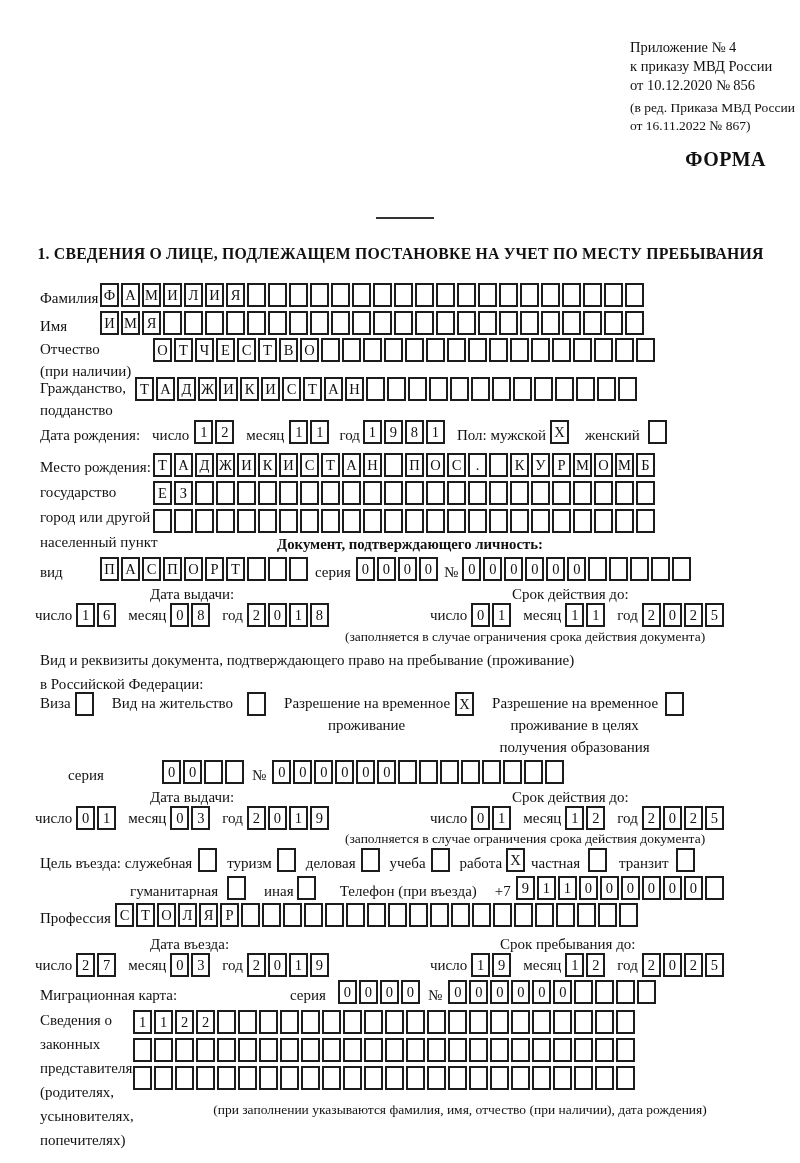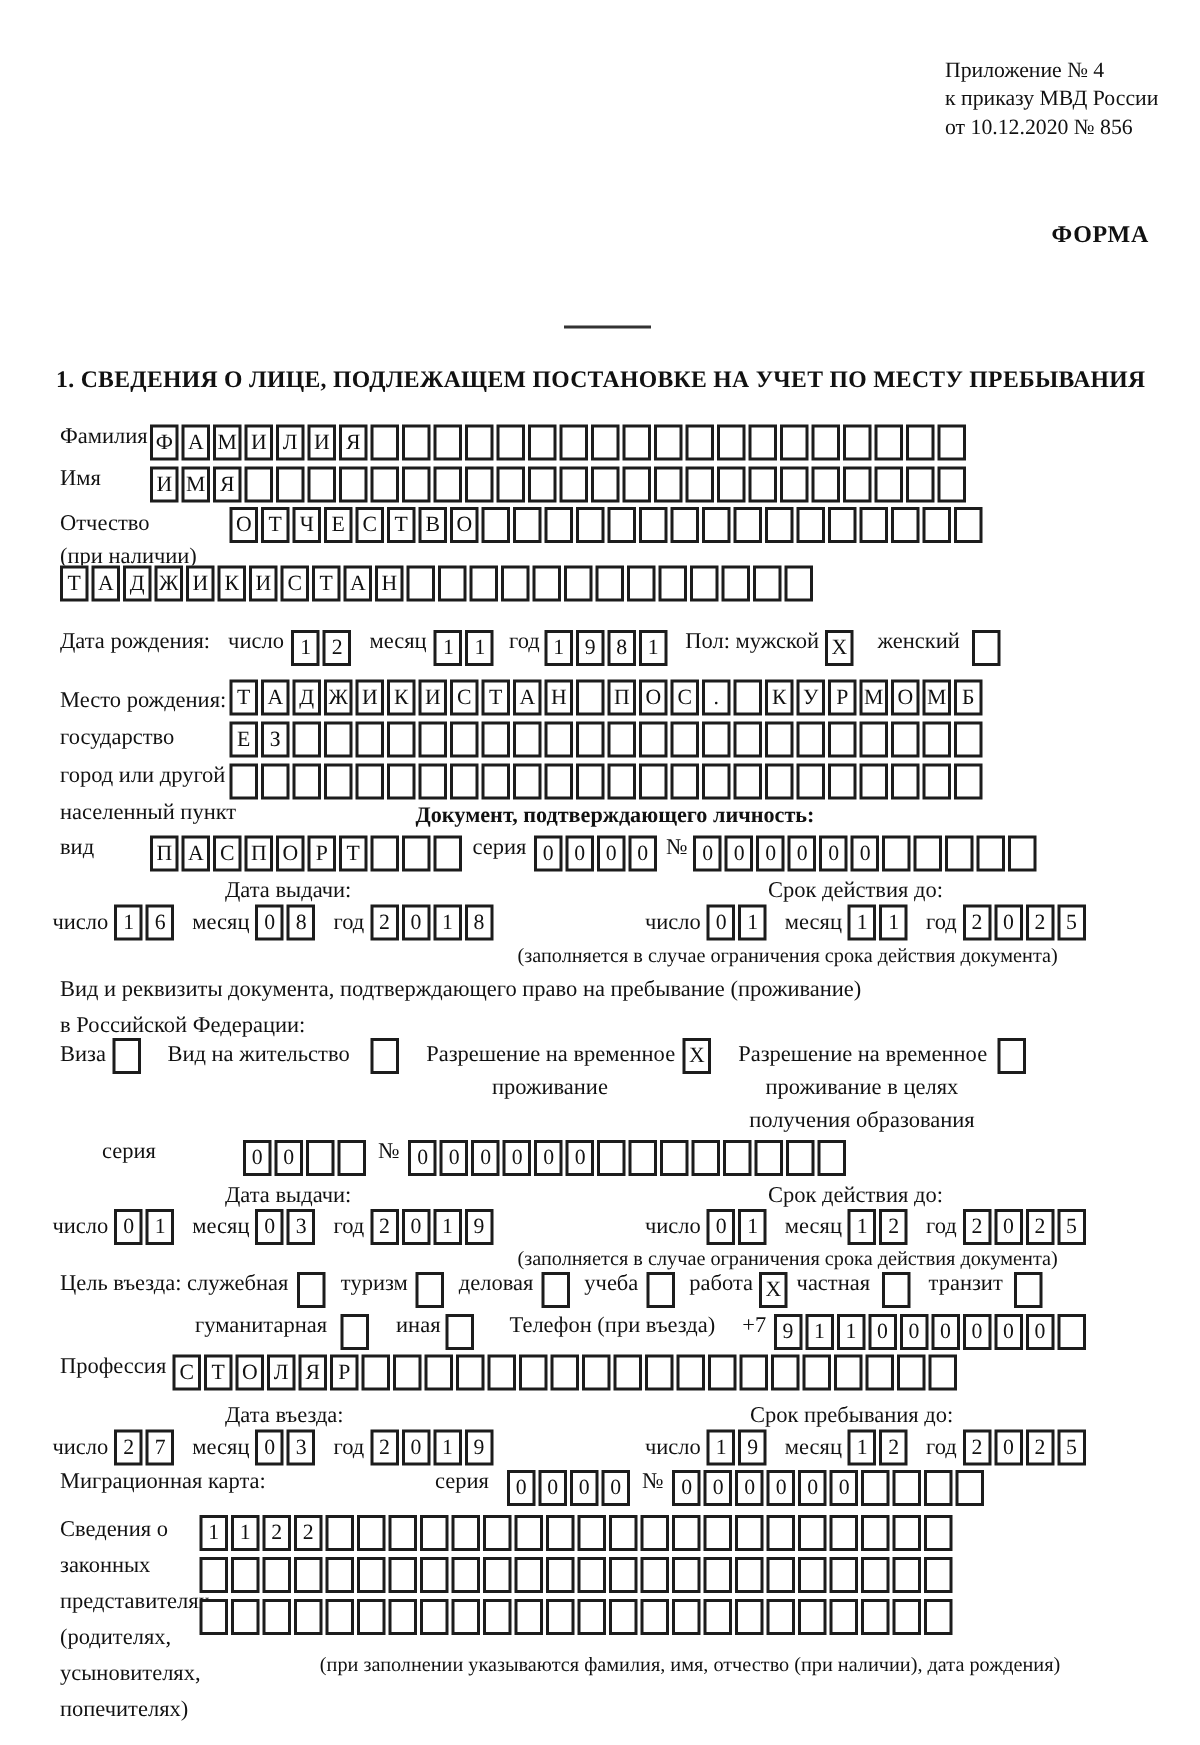--- a/index.html
+++ b/index.html
@@ -2,52 +2,56 @@
 <html><head>
 <meta charset="utf-8">
 <style>
   * { box-sizing: border-box; }
   html,body { margin:0; padding:0; background:#ffffff; }
   .page {
     position:relative; width:800px; height:1163px; background:#fff;
     font-family:"Liberation Serif","DejaVu Serif",serif; color:#111; overflow:hidden;
   }
   .abs { position:absolute; }
-  .row { position:absolute; display:flex; align-items:flex-start; white-space:nowrap; }
+  .row { position:absolute; display:flex; align-items:flex-end; white-space:nowrap; }
   .row-top { position:absolute; display:flex; align-items:flex-start; white-space:nowrap; }
   .lbl { font-size:15px; color:#111; }
   .cells { display:inline-flex; flex:none; }
   .cell {
     flex:none; width:19px; height:24px; border:2px solid #1c1c1c; margin-right:2px;
     display:inline-flex; align-items:center; justify-content:center;
     font-size:14.5px; background:#fff; color:#111;
   }
   .meta { font-size:14.5px; line-height:19px; }
   .meta-sub { font-size:13.5px; line-height:18px; margin-top:4px; }
-  .forma { font-size:16px; font-weight:bold; letter-spacing:0.5px; }
+  .forma { font-size:20px; font-weight:bold; letter-spacing:0.5px; }
   .title-line { width:100%; text-align:center; font-weight:bold; font-size:17px; }
   .sec-heading { width:735px; text-align:center; font-weight:bold; font-size:15.8px; letter-spacing:0.2px; }
   .doc-heading { width:700px; text-align:center; font-weight:bold; font-size:14.8px; }
   .note { font-size:13.5px; }
   .lbl-block { font-size:15px; line-height:22px; }
   .opt { font-size:15px; line-height:22px; text-align:center; }
   .blank-line { display:inline-block; width:58px; height:3px; border-bottom:2px solid #333; margin-left:10px; }
   .dg { display:flex; align-items:center; }
   .dg .lbl { margin-right:4px; }
   .dg .cells { margin-right:10px; }
 </style>
 </head>
 <body>
 
 <div class="page">
 
   <div class="abs meta" style="left:630px; top:38px;">
     <div>Приложение № 4</div>
     <div>к приказу МВД России</div>
     <div>от 10.12.2020 № 856</div>
+    <div class="meta-sub">
+      <div>(в ред. Приказа МВД России</div>
+      <div>от 16.11.2022 № 867)</div>
+    </div>
   </div>
 
   <div class="abs forma" style="right:34px; top:148px;">ФОРМА</div>
 
   <div class="abs title-line" style="left:0; top:204px;">
     <span class="blank-line"></span>
   </div>
 
   <div class="abs sec-heading" style="left:33px; top:245px;">1. СВЕДЕНИЯ О ЛИЦЕ, ПОДЛЕЖАЩЕМ ПОСТАНОВКЕ НА УЧЕТ ПО МЕСТУ ПРЕБЫВАНИЯ</div>
 
@@ -142,20 +146,24 @@
         <span class="cell"></span>
         <span class="cell"></span>
         <span class="cell"></span>
         <span class="cell"></span>
         <span class="cell"></span>
         <span class="cell"></span>
       </span>
   </div>
 
   <div class="row-top" style="left:40px; top:377px;">
+    <span class="lbl-block" style="width:95px;">
+      <div>Гражданство,</div>
+      <div>подданство</div>
+    </span>
     <span class="cells">
         <span class="cell">Т</span>
         <span class="cell">А</span>
         <span class="cell">Д</span>
         <span class="cell">Ж</span>
         <span class="cell">И</span>
         <span class="cell">К</span>
         <span class="cell">И</span>
         <span class="cell">С</span>
         <span class="cell">Т</span>

